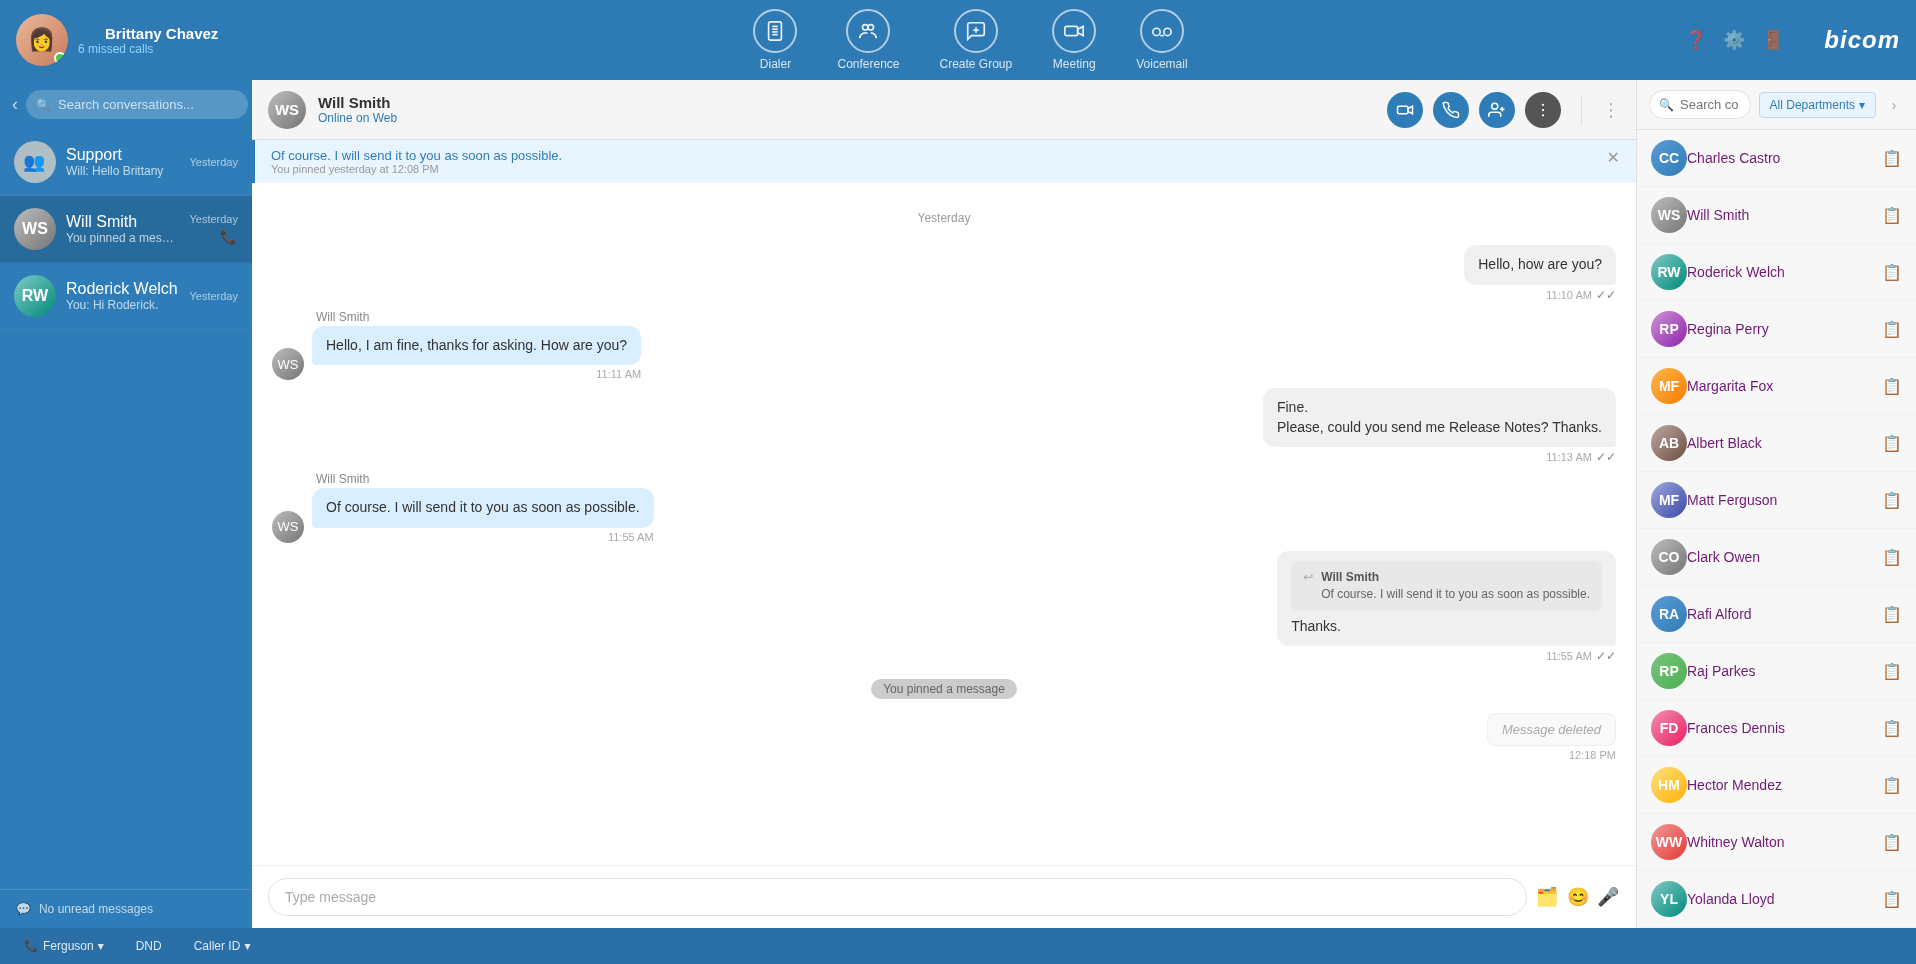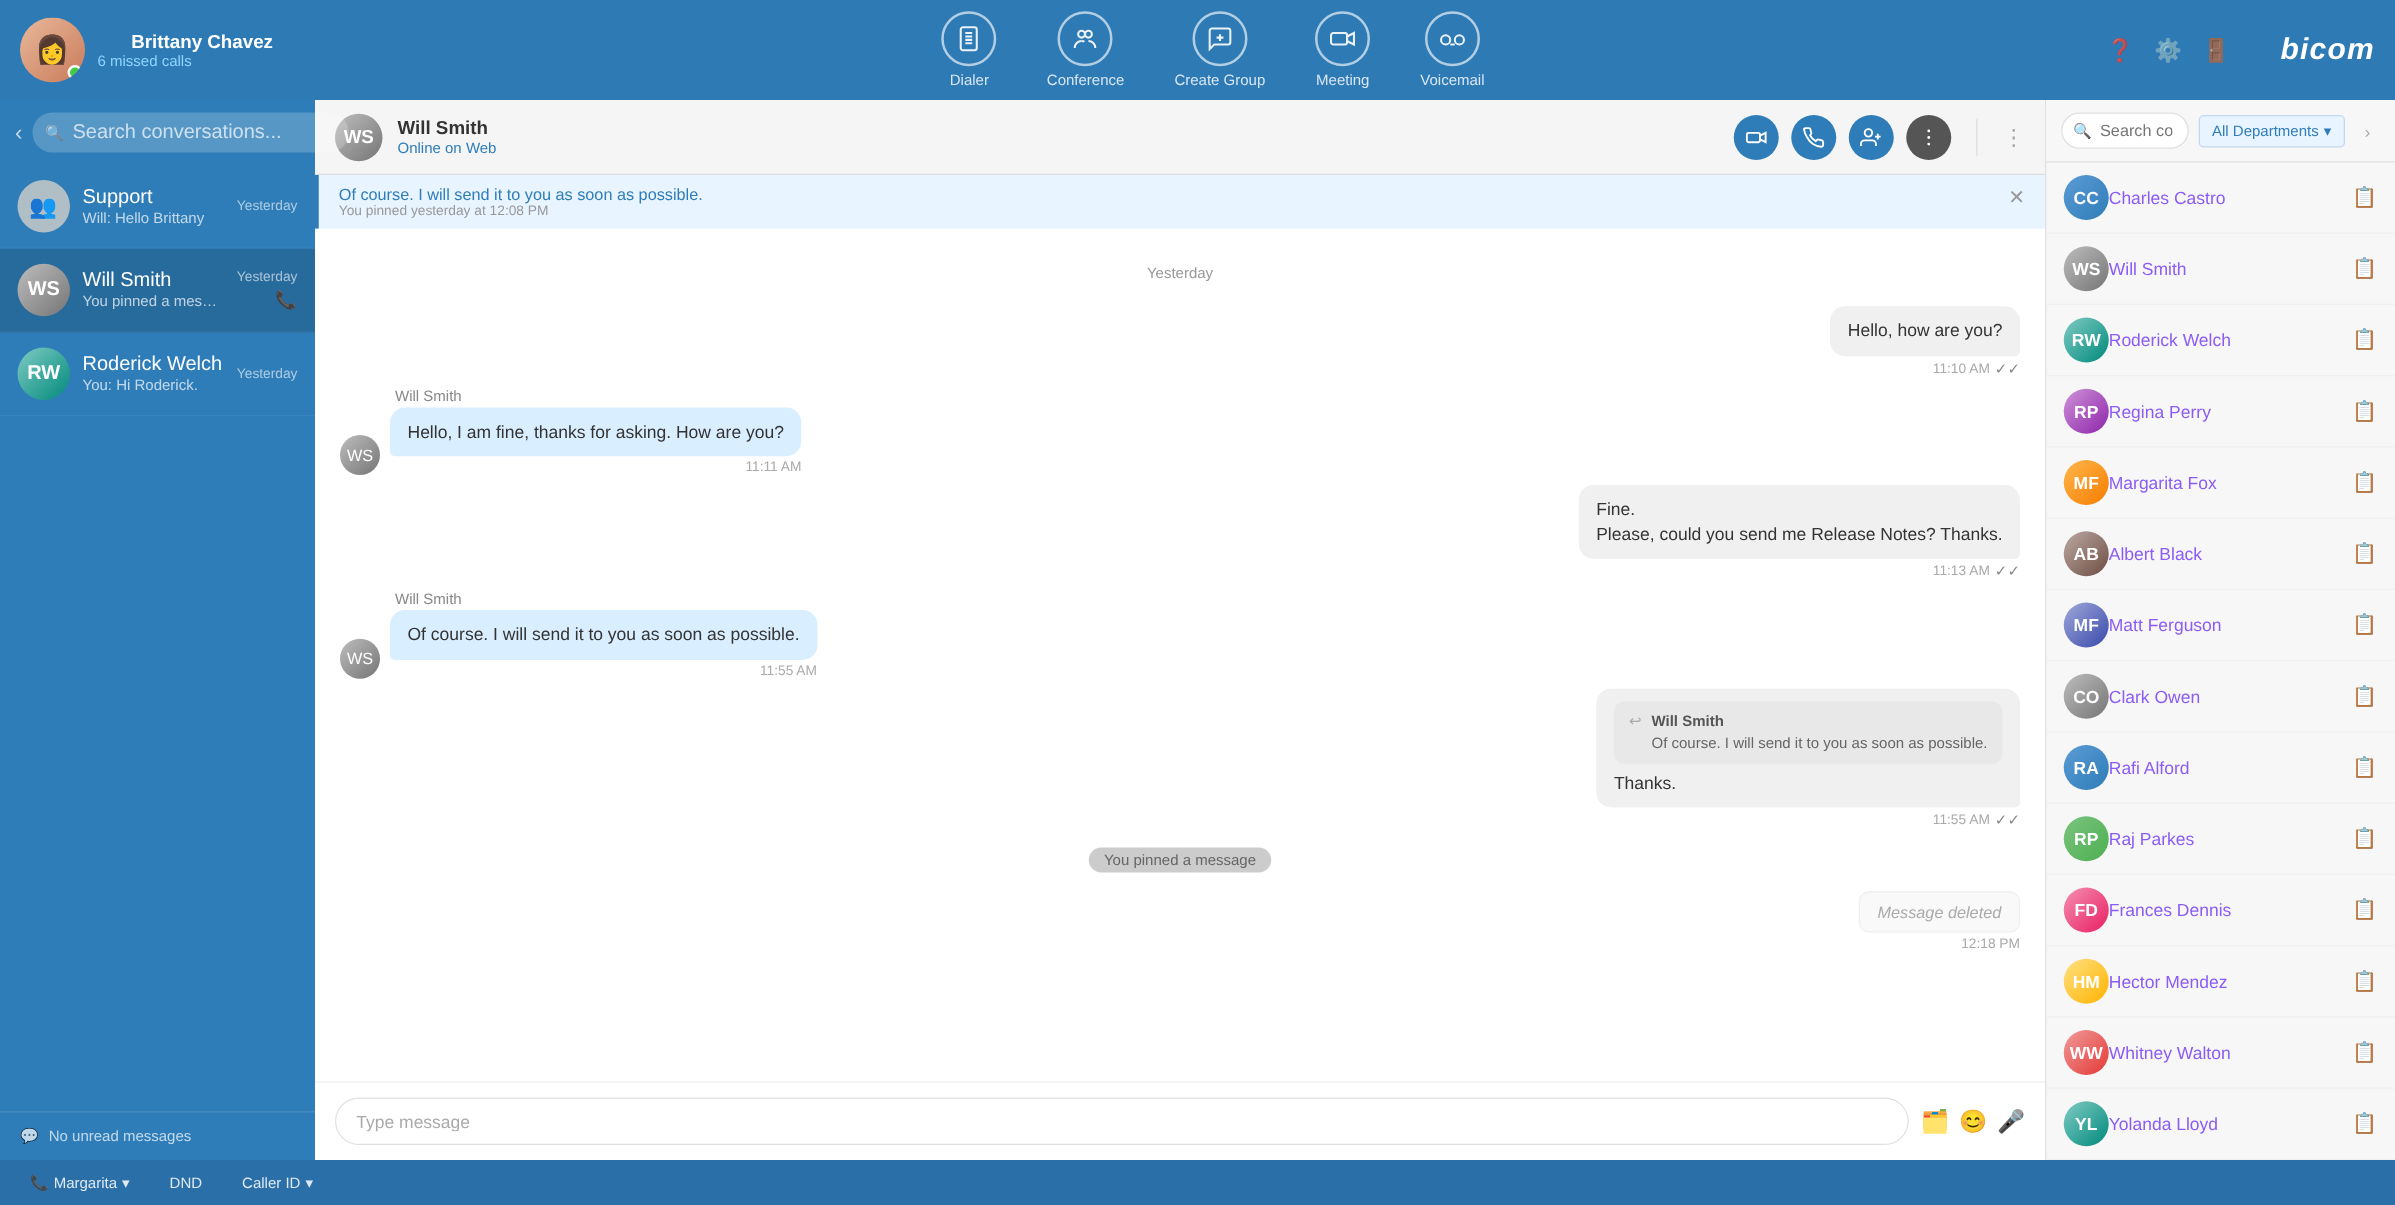--- a/index.html
+++ b/index.html
@@ -117,21 +117,21 @@
       gap: 8px;
       background: #2e7db8;
     }
     .search-input {
       flex: 1;
       background: rgba(255,255,255,0.2);
       border: none;
       border-radius: 20px;
       padding: 7px 14px 7px 32px;
       color: white;
-      font-size: 16px;
+      font-size: 13px;
       outline: none;
       position: relative;
     }
     .search-input::placeholder { color: rgba(255,255,255,0.7); }
     .search-wrap {
       position: relative;
       flex: 1;
     }
     .search-icon-left {
       position: absolute;
@@ -499,21 +499,21 @@
       flex-shrink: 0;
       background: linear-gradient(135deg, #bbb 0%, #888 100%);
       display: flex;
       align-items: center;
       justify-content: center;
       font-size: 14px;
       color: white;
       font-weight: 600;
       overflow: hidden;
     }
-    .contact-name { flex: 1; font-size: 14px; color: #8b5cf6; }
+    .contact-name { flex: 1; font-size: 14px; color: #701a75; }
     .contact-action {
       color: #ccc;
       font-size: 16px;
     }
 
     
     .av-blue { background: linear-gradient(135deg, #5b9bd5, #2e7db8); }
     .av-green { background: linear-gradient(135deg, #7bc47f, #4caf50); }
     .av-orange { background: linear-gradient(135deg, #ffb74d, #f57c00); }
     .av-purple { background: linear-gradient(135deg, #ce93d8, #8e24aa); }
@@ -901,21 +901,21 @@
         <span class="contact-action">📋</span>
       </div>
     </div>
   </div>
 
 </div>
 
 <div class="bottom-bar">
   <div class="bottom-btn">
     <span>📞</span>
-    <span>Margarita</span>
+    <span>Ferguson</span>
     <span>▾</span>
   </div>
   <div class="bottom-btn">
     <span>DND</span>
   </div>
   <div class="bottom-btn">
     <span>Caller ID</span>
     <span>▾</span>
   </div>
 </div>

